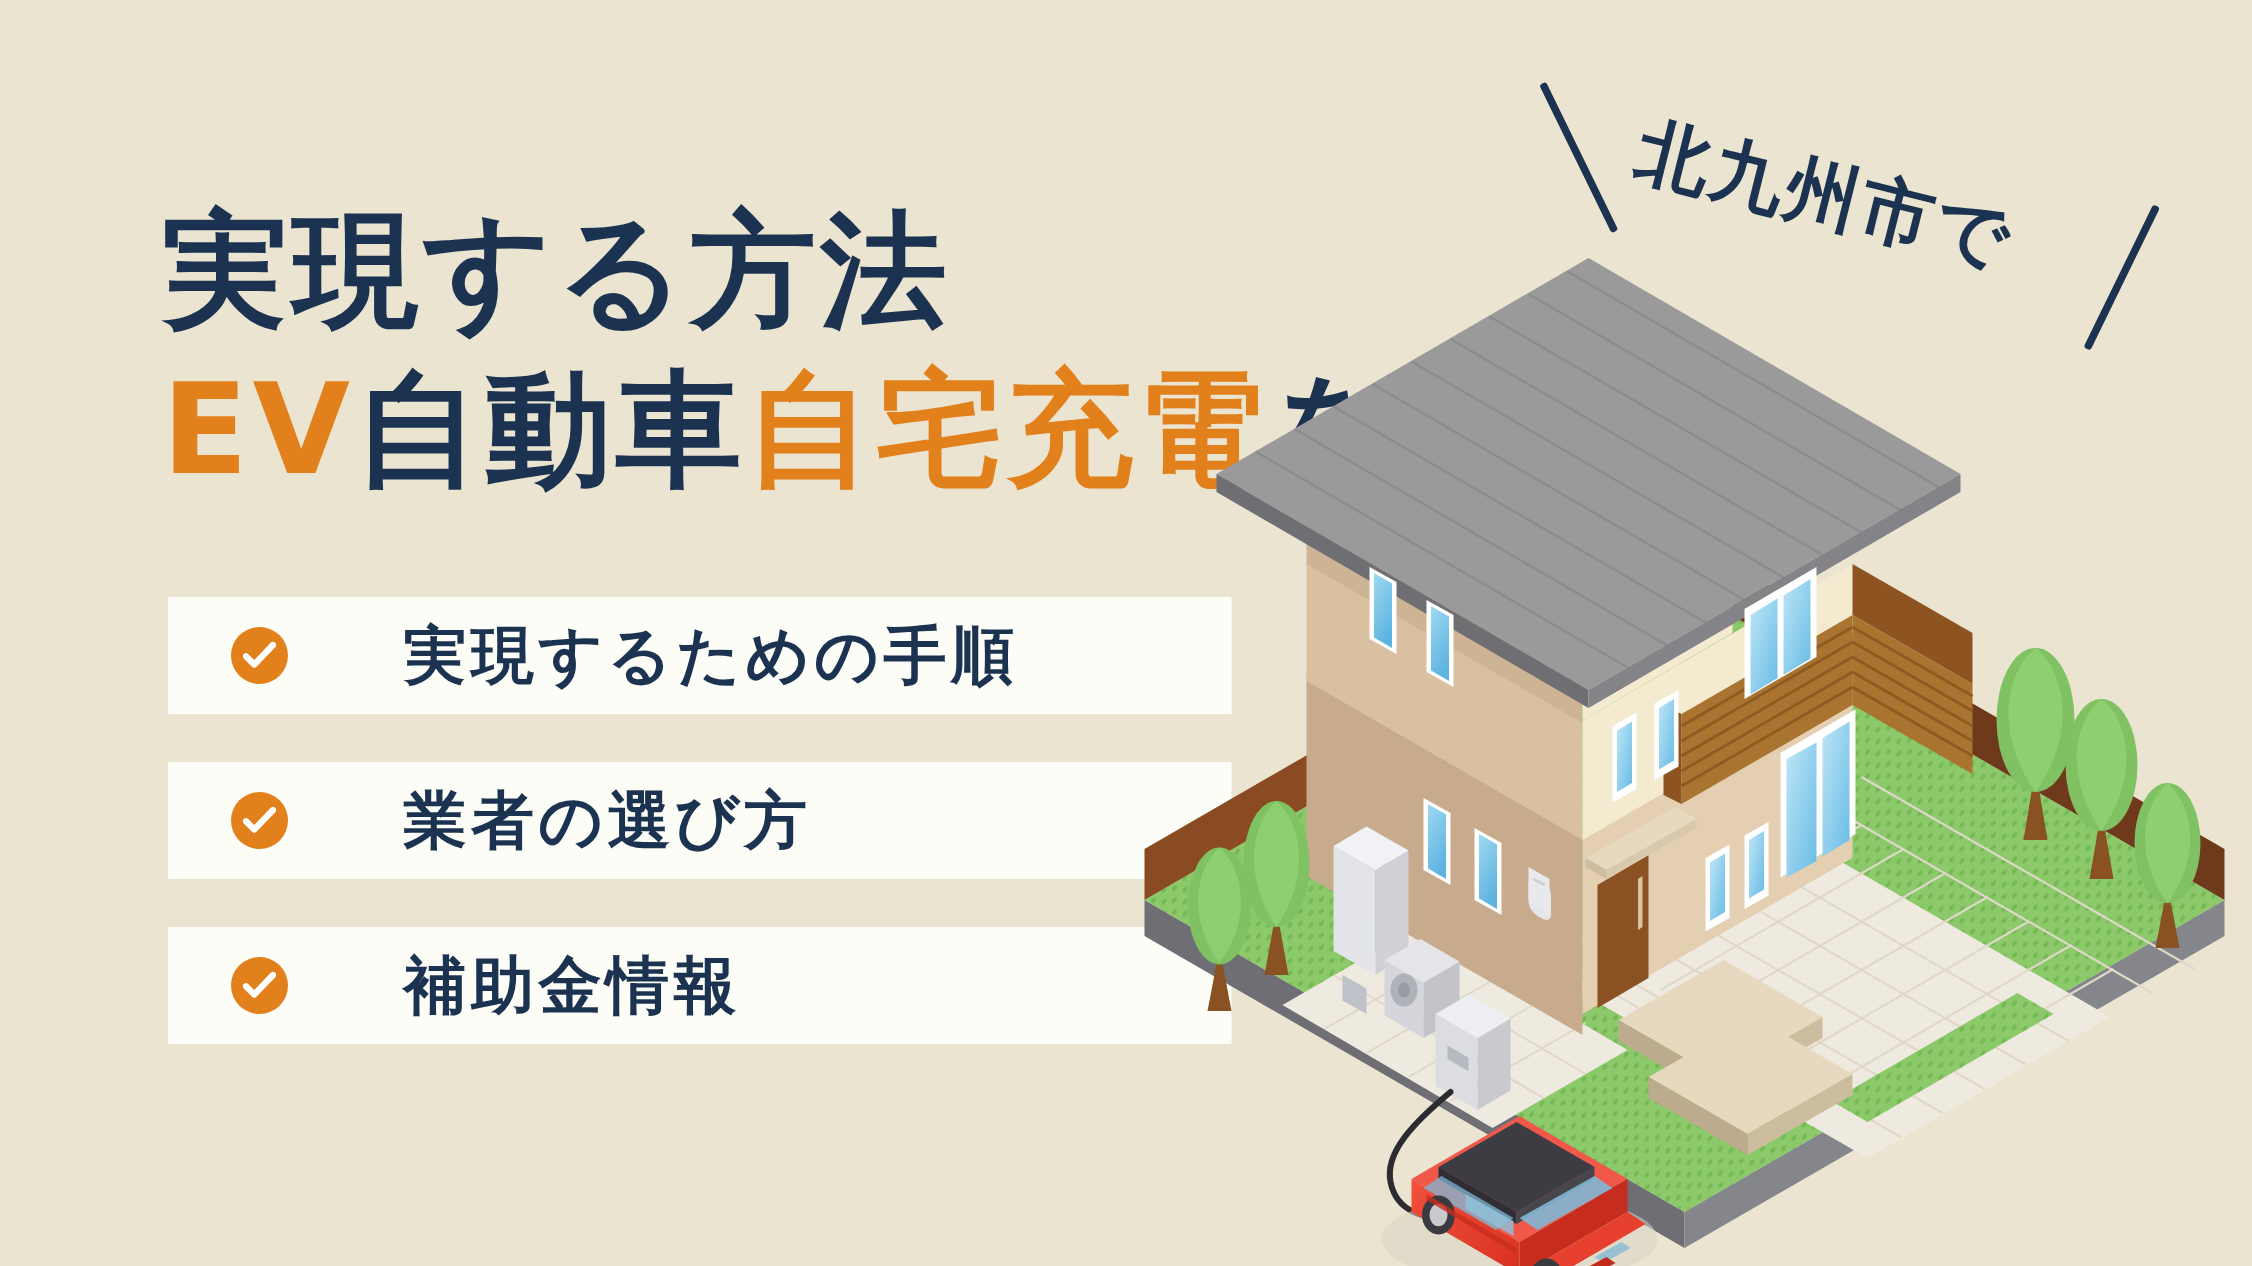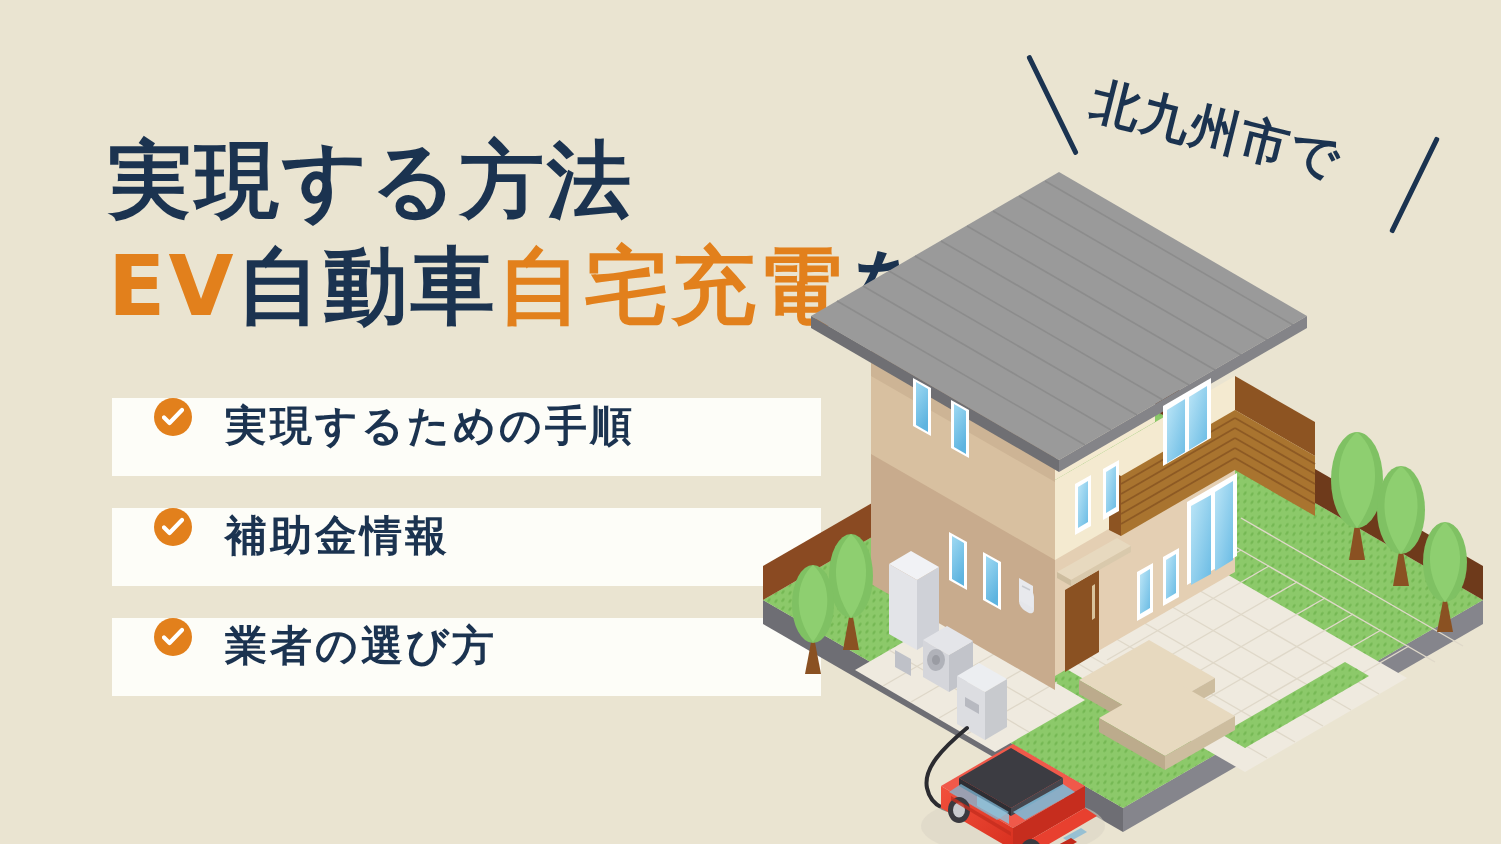--- a/index.html
+++ b/index.html
@@ -30,21 +30,21 @@
     color:#1b3350; letter-spacing:3px; white-space:nowrap;
   }
   .hl-line .or { color:#e2801c; }
   .hl-line .nv { color:#1b3350; }
 
   
   .bullets { position:absolute; left:112px; top:398px; }
   .bullet {
     position:relative; width:709px; height:78px;
     background:#fdfdf8; margin-bottom:32px;
-    display:flex; 
+    display:flex; align-items:center;gap:44px;
   }
   .chk {
     width:38px; height:38px; border-radius:50%;
     background:#e2801c; margin-left:42px; flex:0 0 auto;
     position:relative;
   }
   .chk svg { position:absolute; left:8px; top:9px; }
   .bullet-label {
     font-size:42px; font-weight:bold; color:#1b3350;
     letter-spacing:3px; margin-left:33px; white-space:nowrap;
@@ -84,30 +84,30 @@
       </span>
       <span class="bullet-label">実現するための手順</span>
     </div>
 
     <div class="bullet">
       <span class="chk">
         <svg width="22" height="20" viewBox="0 0 22 20">
             <path d="M2 10.5 L7.5 16 L20 3" stroke="#ffffff" stroke-width="4.2" fill="none" stroke-linecap="round" stroke-linejoin="round"></path>
           </svg>
       </span>
-      <span class="bullet-label">補助金情報</span>
+      <span class="bullet-label">業者の選び方</span>
     </div>
 
     <div class="bullet">
       <span class="chk">
         <svg width="22" height="20" viewBox="0 0 22 20">
             <path d="M2 10.5 L7.5 16 L20 3" stroke="#ffffff" stroke-width="4.2" fill="none" stroke-linecap="round" stroke-linejoin="round"></path>
           </svg>
       </span>
-      <span class="bullet-label">業者の選び方</span>
+      <span class="bullet-label">補助金情報</span>
     </div>
 
   </div>
 
   <div class="illus">
   <svg width="756" height="724" viewBox="0 0 756 724" xmlns="http://www.w3.org/2000/svg">
     <defs>
       <pattern id="grassDots" width="14" height="8" patternUnits="userSpaceOnUse" patternTransform="skewY(-30)">
         <circle cx="3" cy="3" r="1.7" fill="#6db24c"></circle>
         <circle cx="10" cy="6" r="1.7" fill="#6db24c"></circle>

